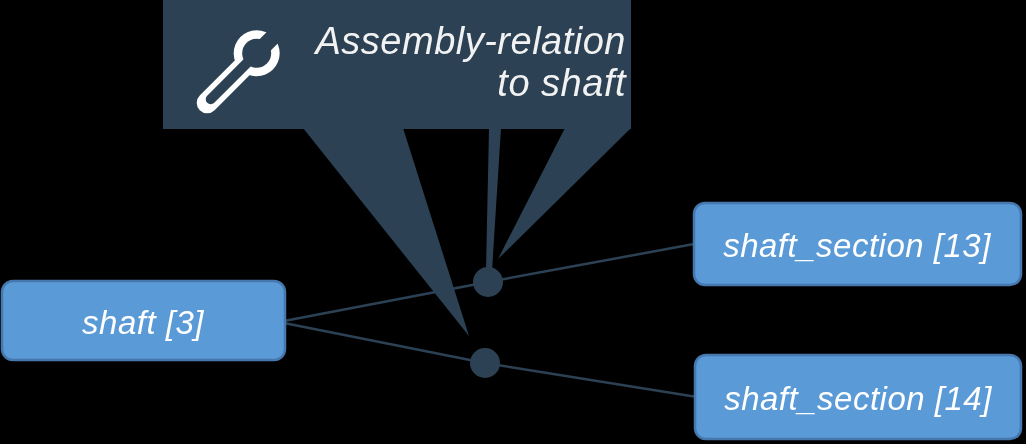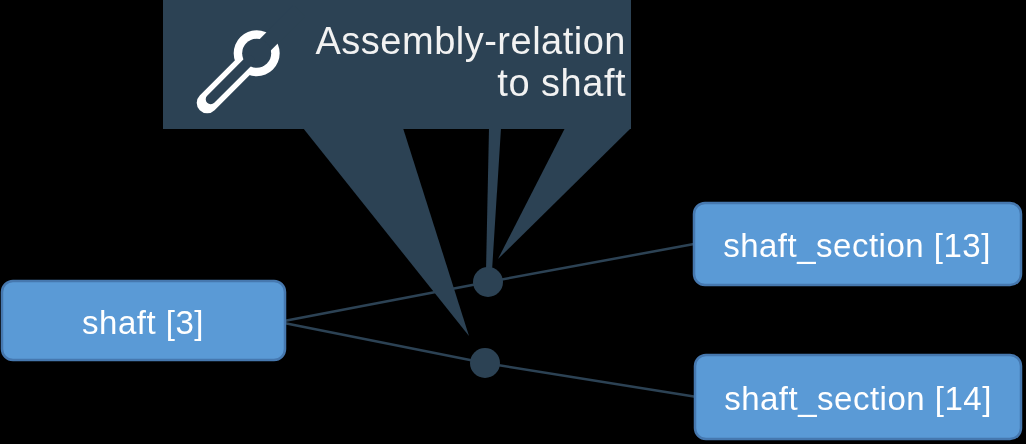--- a/index.html
+++ b/index.html
@@ -3,20 +3,21 @@
 <meta charset="utf-8">
 <style>
   html, body { margin: 0; padding: 0; background: #000; }
   .stage {
     position: relative;
     width: 1026px;
     height: 444px;
     background: #000;
     overflow: hidden;
     font-family: "Liberation Sans", sans-serif;
+    font-style: italic;
   }
   svg { display: block; }
   text {
     font-family: "Liberation Sans", sans-serif;
     font-weight: 300;
   }
   .node-label {
     font-size: 33px;
     fill: #ffffff;
     letter-spacing: 0.5px;

